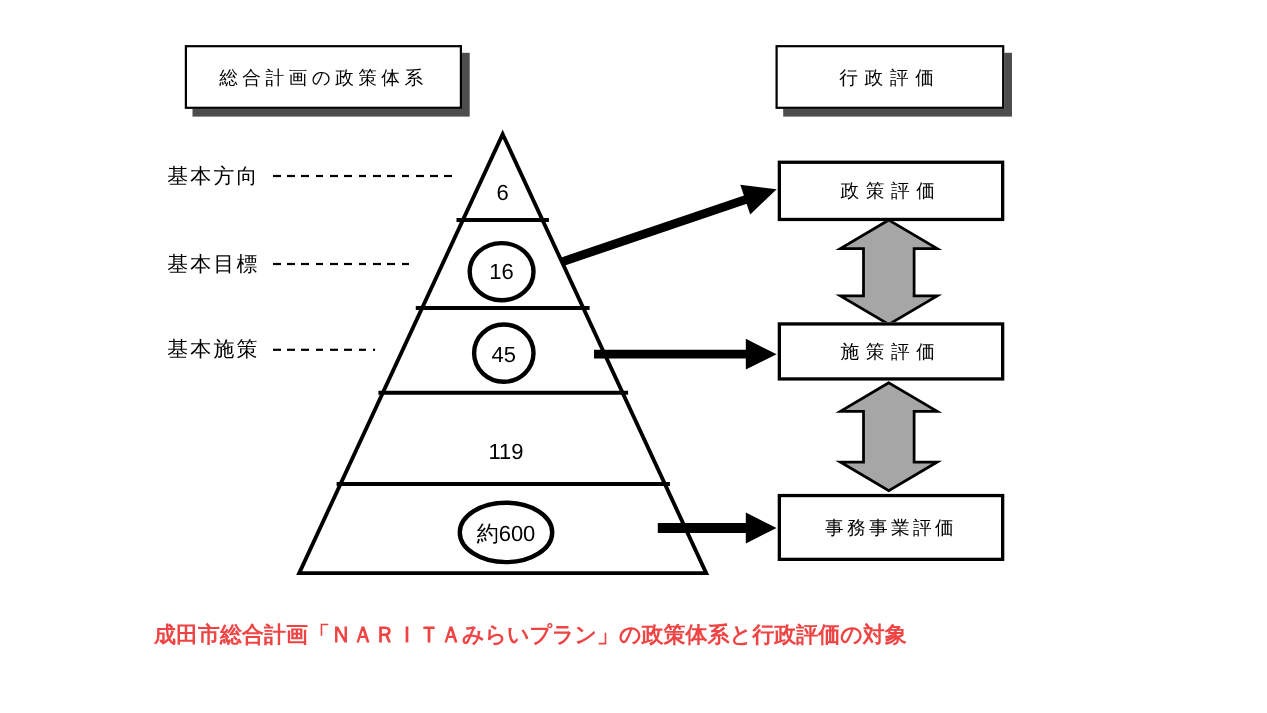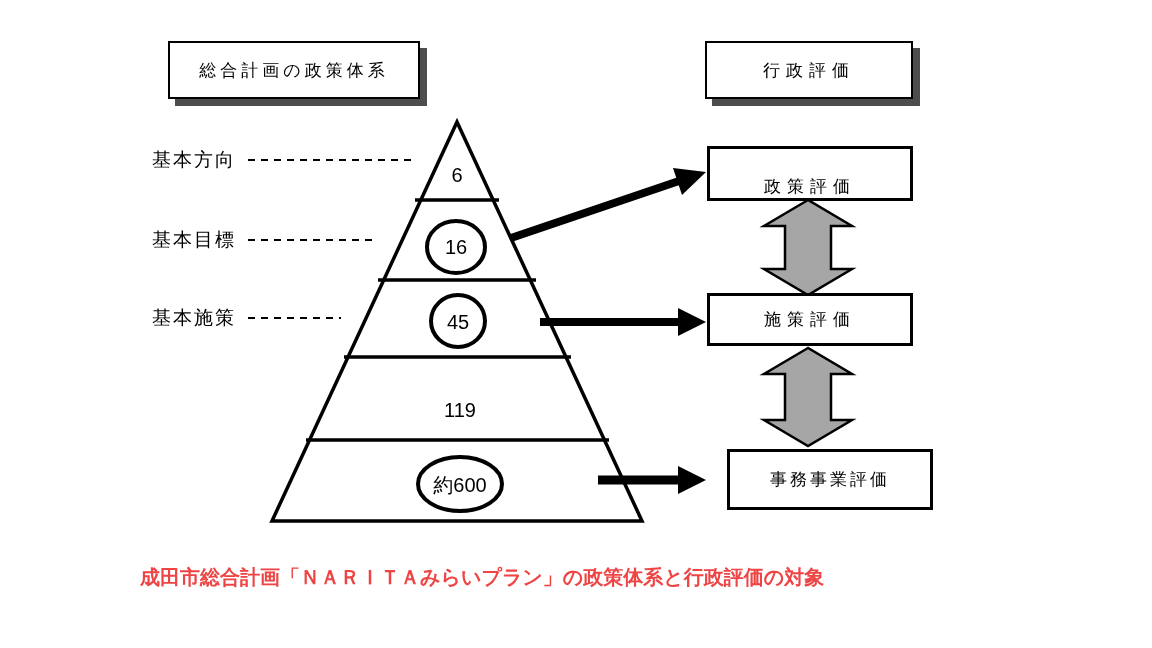--- a/index.html
+++ b/index.html
@@ -41,23 +41,23 @@
     width: 206px;
     background: #ffffff;
     border: 3px solid #000000;
     display: flex;
     align-items: center;
     justify-content: center;
     font-size: 17px;
     letter-spacing: 6px;
     color: #000000;
   }
-  .eval-1 { top: 146px; height: 55px; align-items: flex-end; }
+  .eval-1 { top: 146px; height: 55px; }
   .eval-2 { top: 293px; height: 53px; }
-  .eval-3 { top: 449px; height: 61px; letter-spacing: 3px; margin-left: 20px; }
+  .eval-3 { top: 449px; height: 61px; letter-spacing: 3px; }
   .level-row {
     position: absolute;
     left: 152px;
     height: 26px;
     display: flex;
     align-items: center;
     color: #000000;
   }
   .level-label {
     font-size: 19px;

